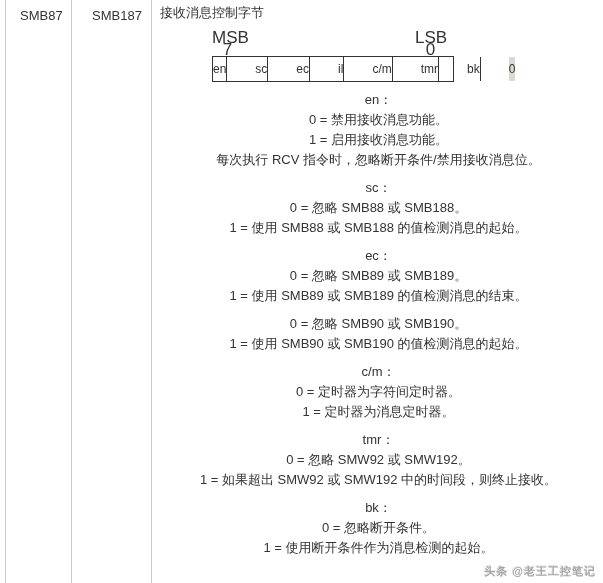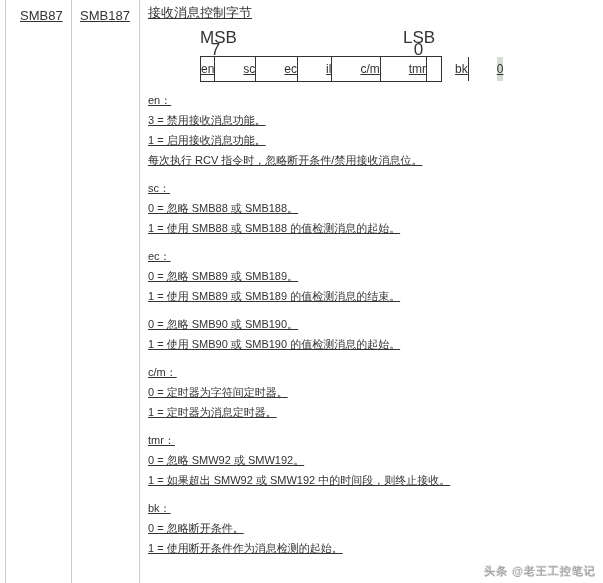--- a/index.html
+++ b/index.html
@@ -7,41 +7,41 @@
   body {
     font-family: "Liberation Sans", "DejaVu Sans", sans-serif;
     color: #333333;
   }
   .page {
     position: relative;
     width: 603px;
     height: 583px;
     background: #ffffff;
     overflow: hidden;
-    text-decoration: underline;
   }
   .table-row {
     display: flex;
     height: 100%;
     margin-left: 5px;
   }
   .col {
     height: 100%;
     font-size: 13px;
   }
   .col-addr1 {
     width: 67px;
     border-left: 1px solid #cccccc;
     border-right: 1px solid #cccccc;
     padding: 8px 4px 0 14px;
   }
   .col-addr2 {
     width: 68px;
     border-right: 1px solid #cccccc;
     padding: 8px 4px 0 8px;
+    margin-left: 12px;
   }
   .col-desc {
     flex: 1;
     padding: 3px 6px 0 8px;
   }
   .desc-title {
     font-size: 13px;
     line-height: 20px;
     color: #333333;
   }
@@ -76,23 +76,24 @@
     align-items: center;
     justify-content: center;
     font-size: 12px;
     color: #333333;
   }
   .bit-cell:last-child { border-right: none; }
   .bit-cell.shaded { background: #d6dbd4; }
   
   .bit-section {
     margin-top: 8px;
-    font-size: 11px;
+    font-size: 13px;
     line-height: 20px;
     color: #333333;
+    text-align: center;
   }
   .sec-line { white-space: nowrap; }
   
   .watermark {
     position: absolute;
     right: 7px;
     bottom: 4px;
     font-size: 11px;
     font-weight: bold;
     letter-spacing: 1px;
@@ -136,21 +137,21 @@
           <div class="bit-cell">il</div>
           <div class="bit-cell">c/m</div>
           <div class="bit-cell">tmr</div>
           <div class="bit-cell">bk</div>
           <div class="bit-cell shaded">0</div>
         </div>
       </div>
 
       <div class="bit-section">
         <div class="sec-line">en：</div>
-        <div class="sec-line">3 = 禁用接收消息功能。</div>
+        <div class="sec-line">0 = 禁用接收消息功能。</div>
         <div class="sec-line">1 = 启用接收消息功能。</div>
         <div class="sec-line">每次执行 RCV 指令时，忽略断开条件/禁用接收消息位。</div>
       </div>
 
       <div class="bit-section">
         <div class="sec-line">sc：</div>
         <div class="sec-line">0 = 忽略 SMB88 或 SMB188。</div>
         <div class="sec-line">1 = 使用 SMB88 或 SMB188 的值检测消息的起始。</div>
       </div>
 

